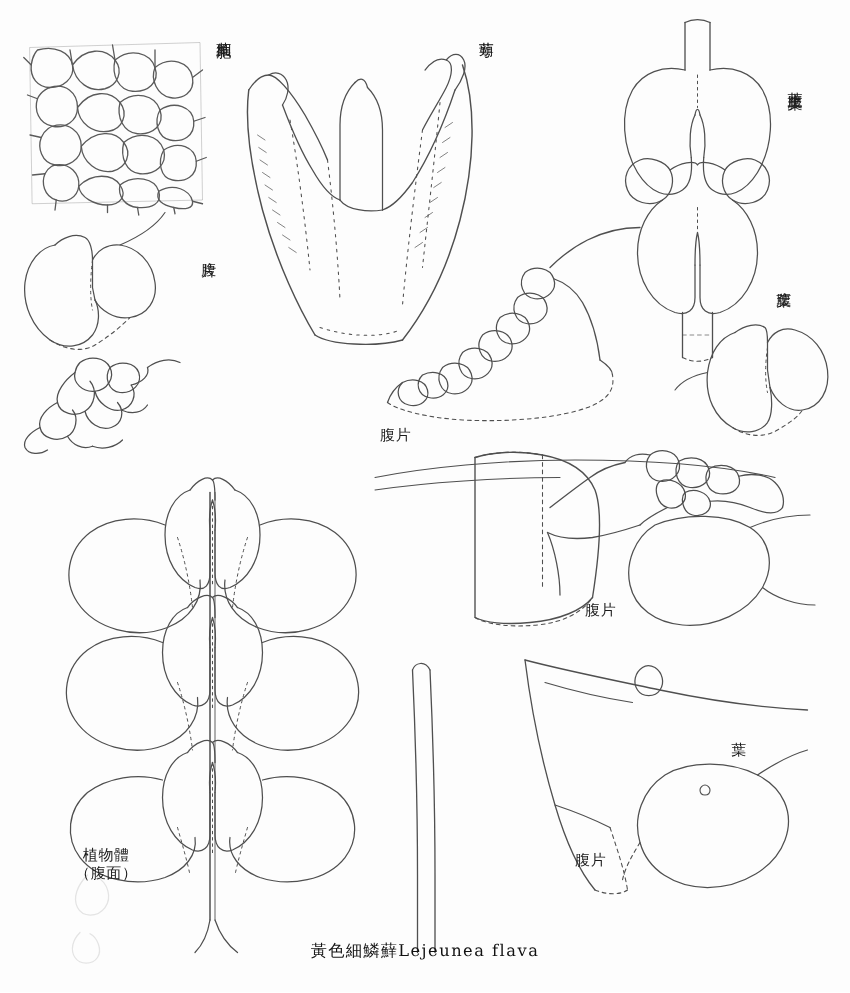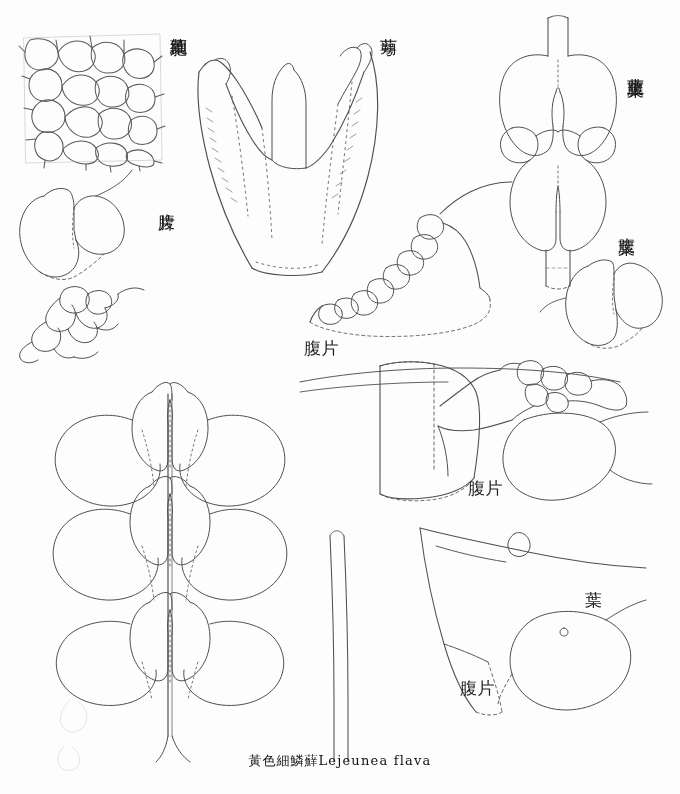--- a/index.html
+++ b/index.html
@@ -19,21 +19,21 @@
   }
   #plate svg.art {
     position: absolute;
     left: 0;
     top: 0;
     width: 680px;
     height: 794px;
   }
   .lbl {
     position: absolute;
-    font-size: 17px;
+    font-size: 12px;
     line-height: 13.5px;
     color: #1a1a1a;
     letter-spacing: 0.5px;
     white-space: pre;
     font-family: "DejaVu Sans", "Liberation Sans", sans-serif;
   }
   .lbl.vert {
     writing-mode: vertical-rl;
     text-orientation: upright;
     letter-spacing: 1px;
@@ -317,18 +317,20 @@
   <div class="lbl vert" style="left:620px; top:224px;">腹葉</div>
 
   <div class="lbl" style="left:304px; top:342px;">腹片</div>
 
   <div class="lbl" style="left:468px; top:482px;">腹片</div>
 
   <div class="lbl" style="left:585px; top:594px;">葉</div>
 
   <div class="lbl" style="left:460px; top:682px;">腹片</div>
 
+  <div class="lbl two" style="left:42px; top:678px; width:86px;"><span>植物體
+（腹面）</span></div>
 
   <div id="caption" style="top:752px;">
     <span class="cn">黃色細鱗蘚</span><span class="sci">Lejeunea flava</span>
   </div>
 
 </div>
 
 </body></html>

